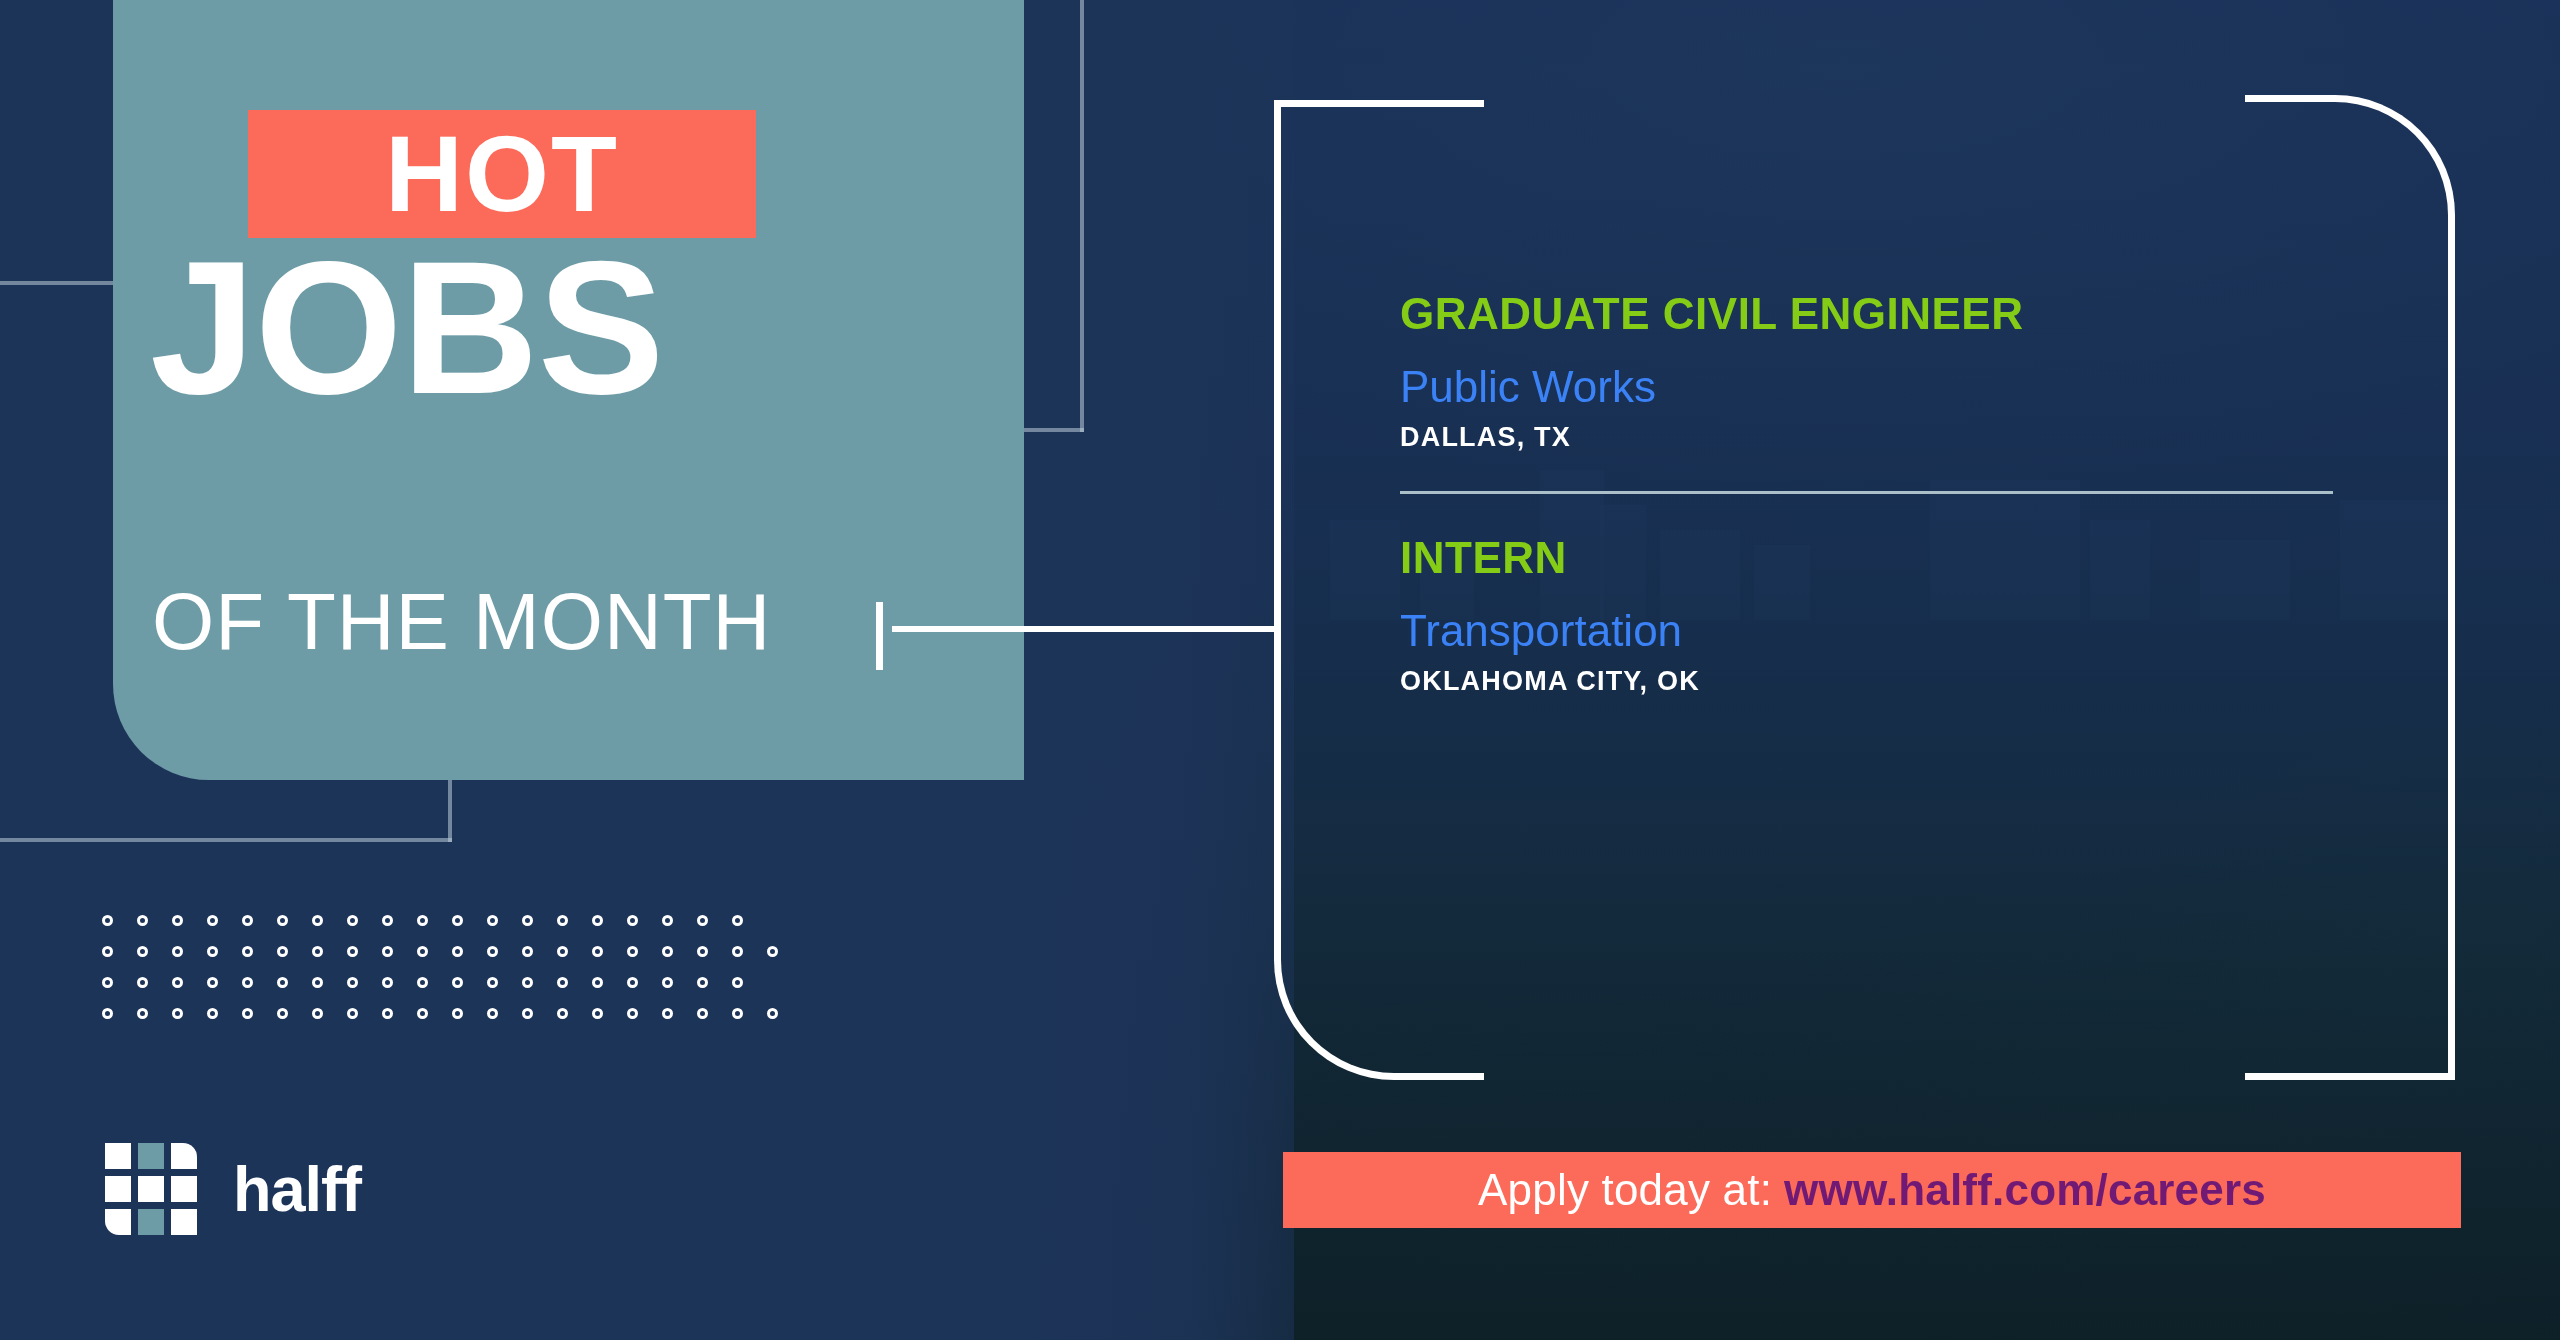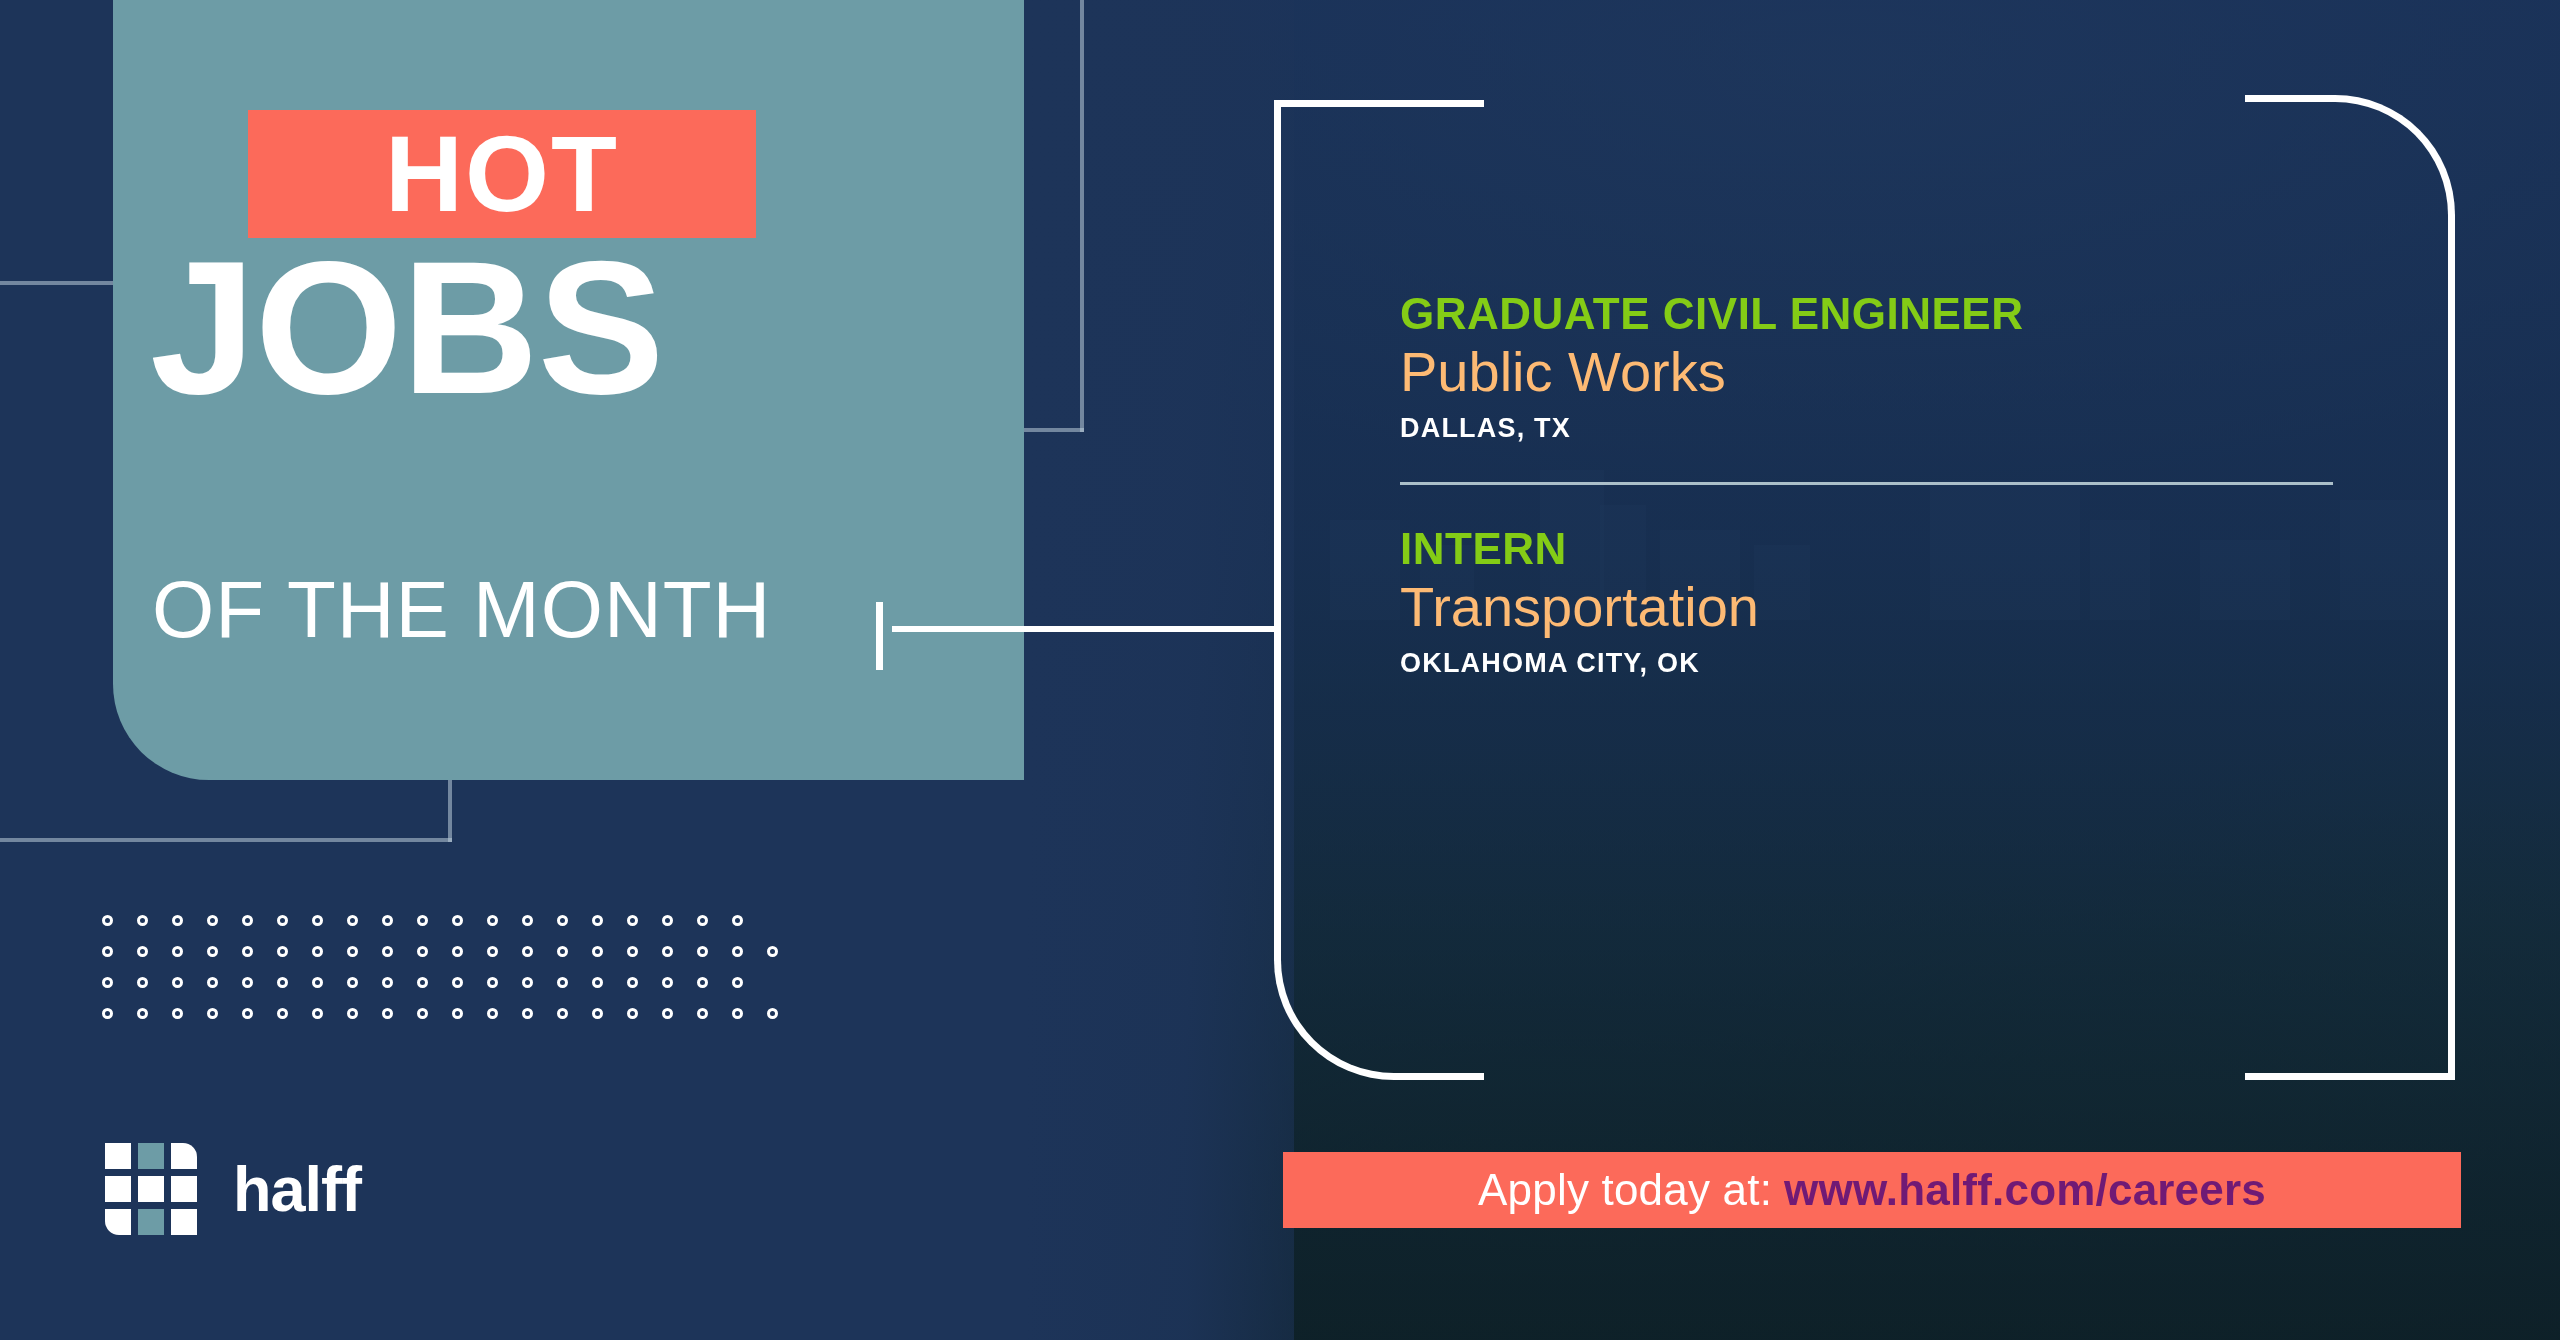--- a/index.html
+++ b/index.html
@@ -83,21 +83,21 @@
   .hot-badge span{
     color:#ffffff;font-weight:700;font-size:108px;letter-spacing:2px;line-height:1;
     font-family:"Liberation Sans", sans-serif;
   }
   
   .jobs-word{
     position:absolute;left:150px;top:232px;
     color:#ffffff;font-weight:700;font-size:190px;line-height:1;letter-spacing:-1px;
   }
   .of-the-month{
-    position:absolute;left:152px;top:570px;
+    position:absolute;left:152px;top:582px;
     color:#ffffff;font-weight:400;font-size:80px;line-height:1;letter-spacing:1px;
   }
 
   
   .wline{position:absolute;background:#ffffff;}
 
   
   .bracket-left{
     position:absolute;left:1274px;top:100px;width:210px;height:980px;
     border-left:7px solid #ffffff;
@@ -114,21 +114,21 @@
     border-left:0;
     border-top-right-radius:120px;
   }
 
   
   .jobs-list{position:absolute;left:1400px;top:290px;width:940px;}
   .job-title{
     color:#84cc16;font-weight:700;font-size:44px;letter-spacing:.5px;line-height:1.1;
   }
   .job-dept{
-    color:#fdba74;font-weight:400;font-size:56px;line-height:1.1;margin-top:3px;
+    color:#3b82f6;font-weight:400;font-size:44px;line-height:1.1;margin-top:25px;
   }
   .job-loc{
     color:#ffffff;font-weight:700;font-size:27px;letter-spacing:1.2px;margin-top:10px;
   }
   .job-divider{
     height:3px;background:#c6d8de;opacity:.85;margin:38px 0 40px 0;width:933px;
   }
   .job-block.second{margin-top:0;}
 
   

